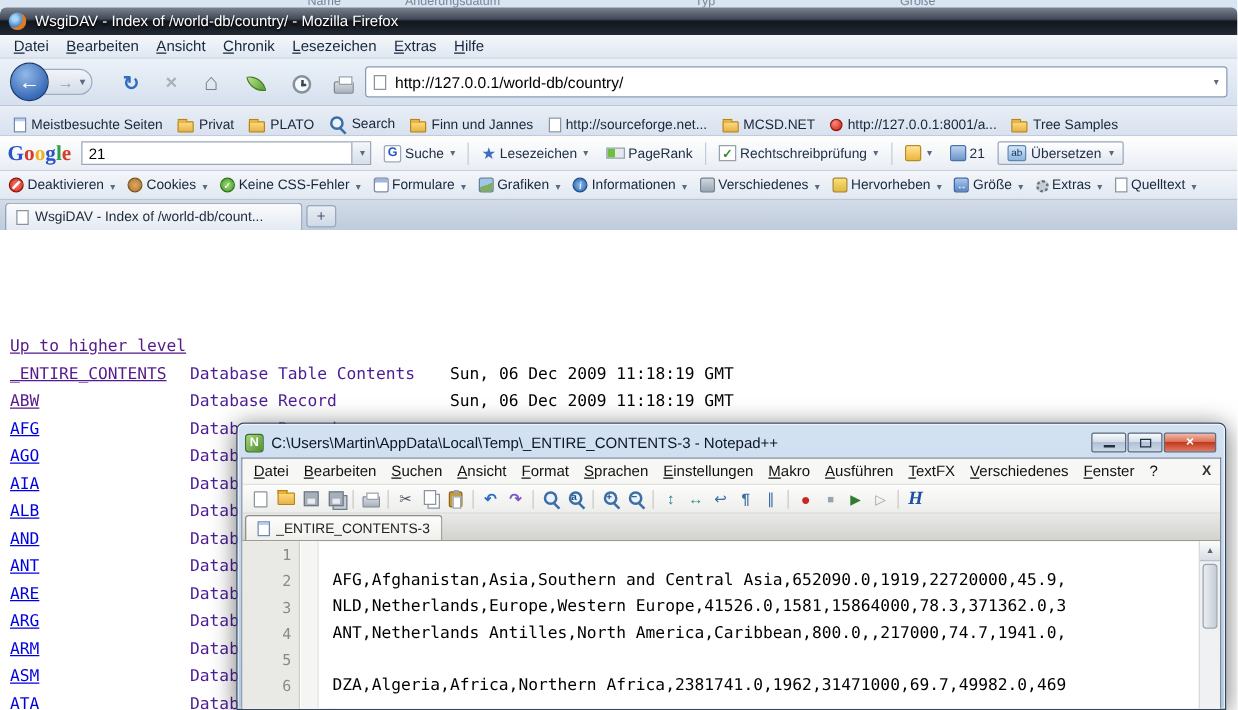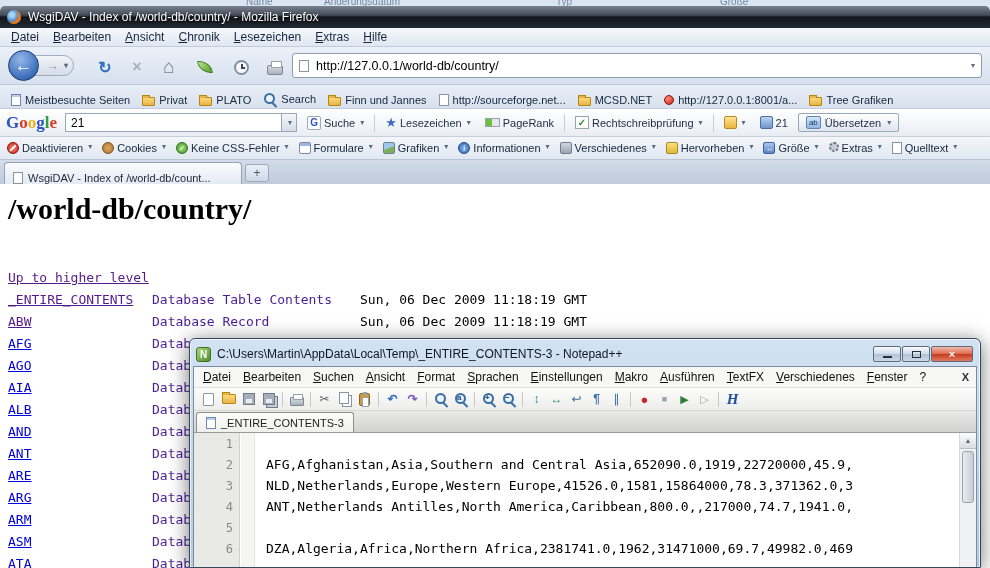--- a/index.html
+++ b/index.html
@@ -66,38 +66,38 @@
   .ic-star{color:#3d6cc0;font-size:13px;line-height:13px}
   .ic-pr{width:15px;height:9px;border:1px solid #98a2ac;background:linear-gradient(90deg,#6cbf3f 45%,#e6e9ec 45%)}
   .ic-abc{width:14px;height:13px;background:#fff;border:1px solid #98a2ac;color:#2d8a2d;font-size:10px;font-weight:bold;display:flex;align-items:center;justify-content:center}
   .ic-af{width:13px;height:13px;border-radius:2px;background:linear-gradient(#ffe394,#edb63c);border:1px solid #b78a23}
   .ic-ct{width:13px;height:13px;border-radius:2px;background:linear-gradient(#bcd2ef,#6e96cc);border:1px solid #4a6ea8}
   .ic-tr{width:15px;height:13px;border-radius:2px;background:linear-gradient(#d5e6f8,#8fb4dd);border:1px solid #5d86b4;color:#123a6b;font-size:8px;display:flex;align-items:center;justify-content:center}
   .ubtn{display:flex;align-items:center;gap:4px;font-size:11px;color:#1d2c42;border:1px solid #9aa7ba;border-radius:2px;background:linear-gradient(#ffffff,#dfe6ef);padding:2px 7px}
 
   .ff-webdev{position:absolute;left:0;top:137px;right:0;height:23px;background:linear-gradient(#f3f6fa,#e1e8f1);
     border-bottom:1px solid #bac5d4;display:flex;align-items:center;gap:4px;padding-left:4px;z-index:1}
-  .wd{display:flex;align-items:flex-start;gap:3px;font-size:11px;color:#17263c;white-space:nowrap;padding:0 3px}
+  .wd{display:flex;align-items:flex-end;gap:3px;font-size:11px;color:#17263c;white-space:nowrap;padding:0 3px}
   .wic{width:12px;height:12px;border-radius:50%;position:relative;flex:0 0 auto;display:flex;align-items:center;justify-content:center}
   .wic-disable{background:radial-gradient(#ff8273,#c62012);border:1px solid #8c150a}
   .wic-disable::after{content:"";position:absolute;left:1px;top:4px;width:8px;height:2px;background:#fff;transform:rotate(-45deg)}
   .wic-cookie{background:radial-gradient(#e0aa62,#a9722f);border:1px solid #7c5420}
   .wic-check{background:radial-gradient(#a4de7c,#3f9426);border:1px solid #2d711a;color:#fff;font-size:8px}
   .wic-form{border-radius:2px;background:#fff;border:1px solid #7b88a8;box-shadow:inset 0 3px 0 #9db7e0}
   .wic-image{border-radius:2px;background:linear-gradient(160deg,#9fc7ea 50%,#7fae5f 50%);border:1px solid #6b7f94}
   .wic-info{background:radial-gradient(#86b8ec,#2f62a8);border:1px solid #1d4a8a;color:#fff;font-size:9px;font-style:italic;font-family:"Liberation Serif",serif}
   .wic-misc{border-radius:2px;background:linear-gradient(#cfd6de,#9aa6b4);border:1px solid #707d8c}
   .wic-highlight{border-radius:2px;background:linear-gradient(#f7e07a,#e3b93a);border:1px solid #a8862a}
   .wic-resize{border-radius:2px;background:linear-gradient(#a9c7ec,#5b86c4);border:1px solid #3c64a0;color:#fff;font-size:8px}
   .wic-tools{width:10px;height:10px;border:2px dotted #66707c;background:#c6cdd4}
   .wic-src{width:10px;height:12px;border-radius:0;background:#fff;border:1px solid #8a93a0}
 
   .ff-tabbar{position:absolute;left:0;top:160px;right:0;height:24px;background:linear-gradient(#d3dce8,#bfcbdb);
     display:flex;align-items:flex-end;padding-left:4px;z-index:1}
-  .tab{height:22px;width:238px;display:flex;align-items:flex-end;gap:5px;background:linear-gradient(#fafbfd,#e4eaf2);
+  .tab{height:22px;width:238px;display:flex;align-items:center;gap:5px;background:linear-gradient(#fafbfd,#e4eaf2);
     border:1px solid #93a2b6;border-bottom:none;border-radius:4px 4px 0 0;padding:0 8px;font-size:11px;color:#1d2838;white-space:nowrap;overflow:hidden}
   .newtab{width:24px;height:18px;margin:0 0 2px 3px;background:linear-gradient(#e9eef5,#cfd9e6);border:1px solid #9aa8bb;border-radius:3px;
     font-size:12px;color:#46566c;display:flex;align-items:center;justify-content:center}
 
   
   .ff-content{position:absolute;left:0;top:184px;right:0;bottom:0;background:#fff;overflow:hidden;z-index:1}
   .h1{position:absolute;left:8px;top:8px;font-family:"Liberation Serif",serif;font-size:30px;font-weight:bold;color:#000}
   .mono{font-family:"DejaVu Sans Mono","Liberation Mono",monospace;font-size:13px}
   .uplink{position:absolute;left:8px;top:86px;color:#551a8b;text-decoration:underline}
   .listing{position:absolute;left:0;top:108px;right:0;height:300px}
@@ -233,21 +233,21 @@
   <span class="bm">
       <span class="ic-folder"></span>
       <span>MCSD.NET</span>
     </span>
   <span class="bm">
       <span class="ic-reddot"></span>
       <span>http://127.0.0.1:8001/a...</span>
     </span>
   <span class="bm">
       <span class="ic-folder"></span>
-      <span>Tree Grafiken</span>
+      <span>Tree Samples</span>
     </span>
 </div>
 
 <div class="ff-google">
   <span class="glogo"><span style="color:#2a53c5">G</span><span style="color:#d73a2a">o</span><span style="color:#efb11c">o</span><span style="color:#2a53c5">g</span><span style="color:#2f9e44">l</span><span style="color:#d73a2a">e</span></span>
   <span class="gsearch">
     <span class="val">21</span>
     <span class="btn">
         <span class="dd">▾</span>
       </span>
@@ -349,21 +349,20 @@
 
 <div class="ff-tabbar">
   <div class="tab">
       <span class="ic-page"></span>
       <span>WsgiDAV - Index of /world-db/count...</span>
     </div>
   <div class="newtab">+</div>
 </div>
 
 <div class="ff-content">
-  <div class="h1">/world-db/country/</div>
   <div class="uplink mono">Up to higher level</div>
   <div class="listing">
     <div class="lrow mono" style="top:0">
         <span class="lname visited">_ENTIRE_CONTENTS</span>
         <span class="ltype">Database Table Contents</span>
         <span class="ldate">Sun, 06 Dec 2009 11:18:19 GMT</span>
       </div>
     <div class="lrow mono" style="top:22px">
         <span class="lname visited">ABW</span>
         <span class="ltype">Database Record</span>

